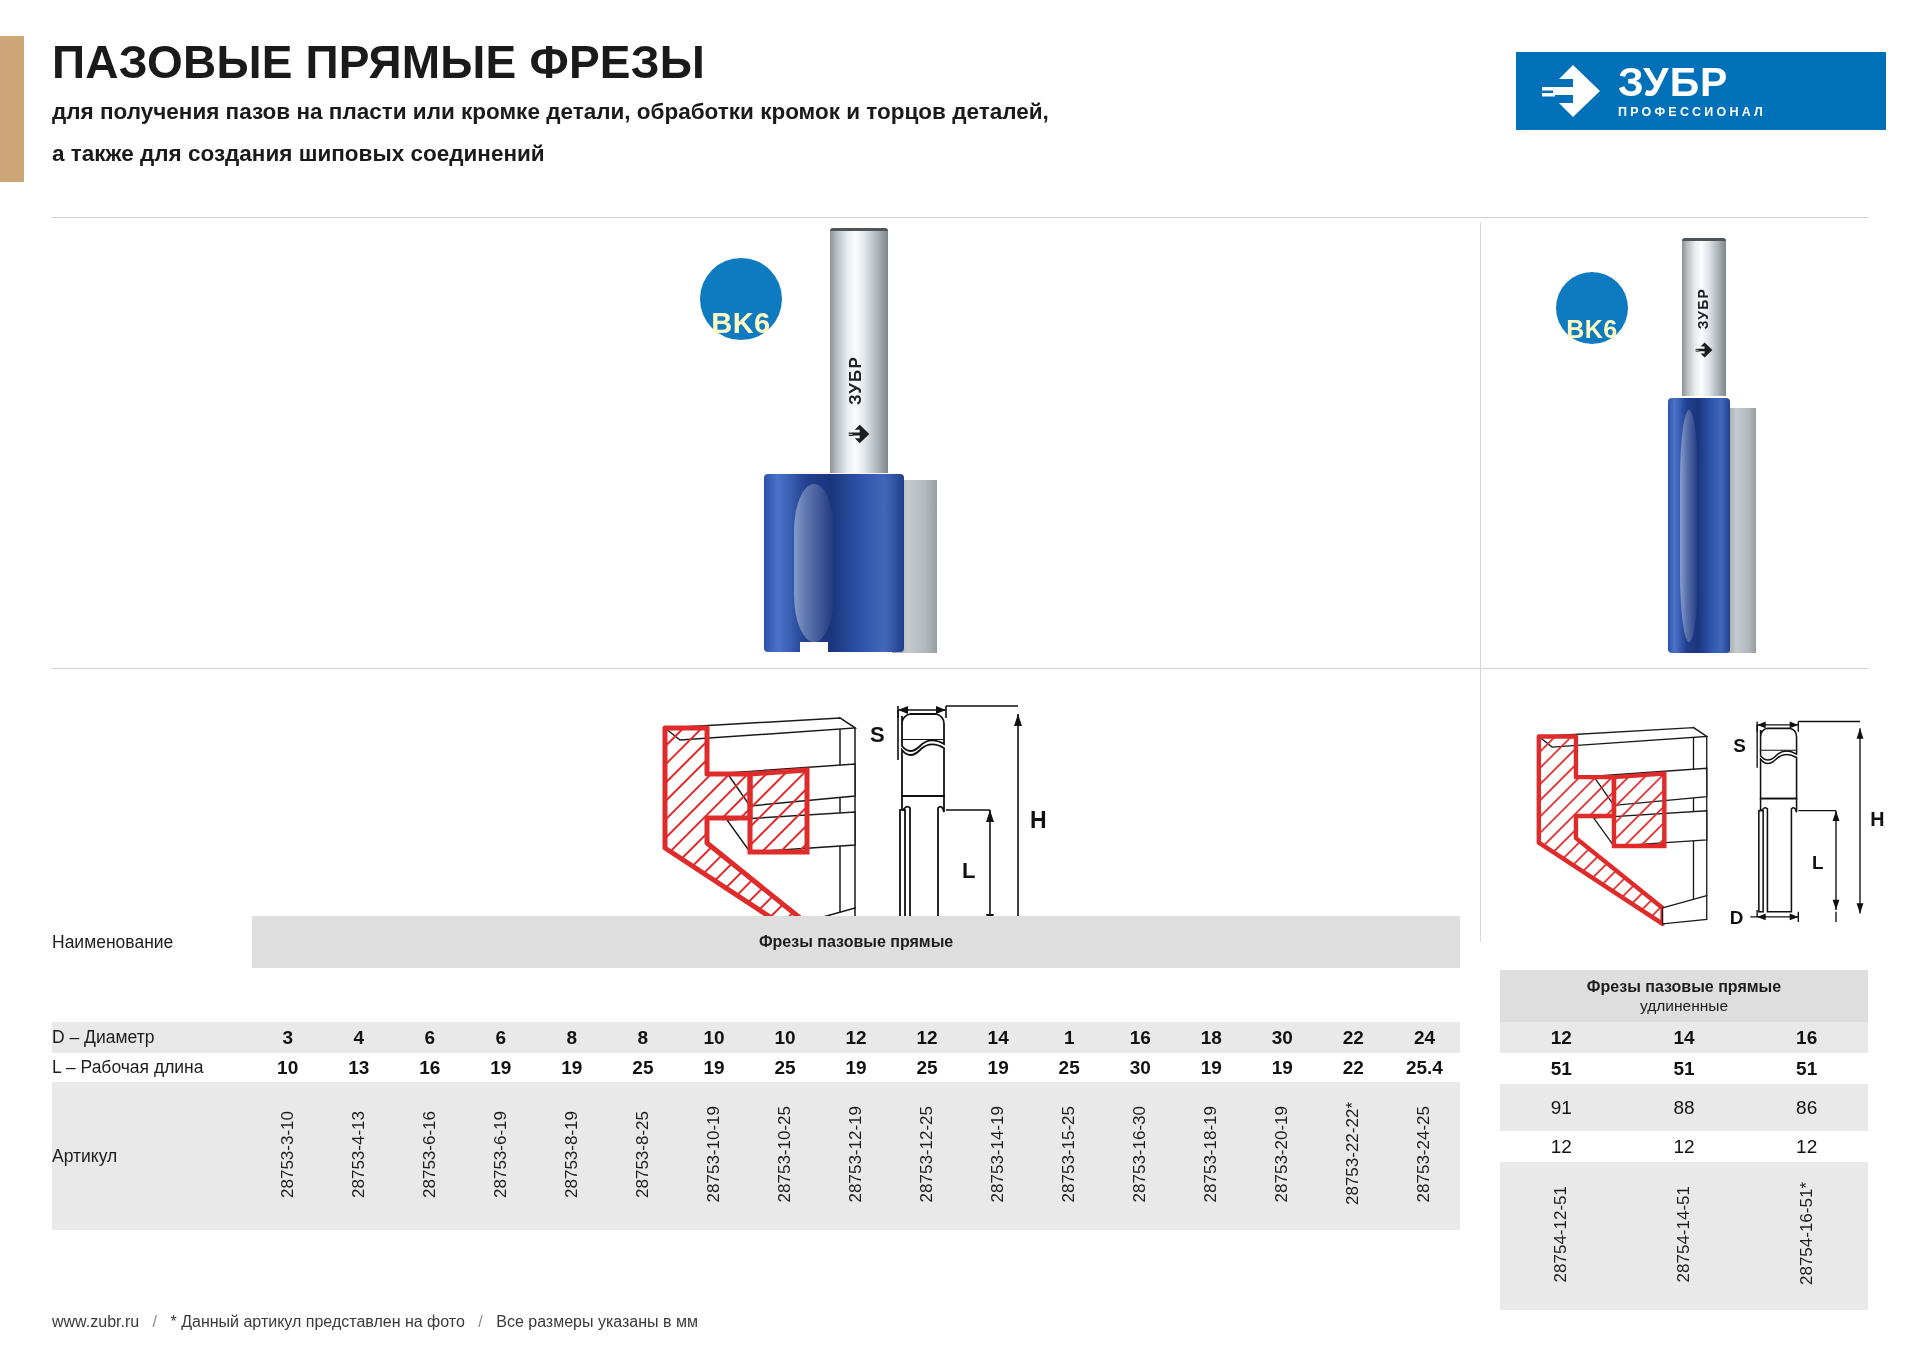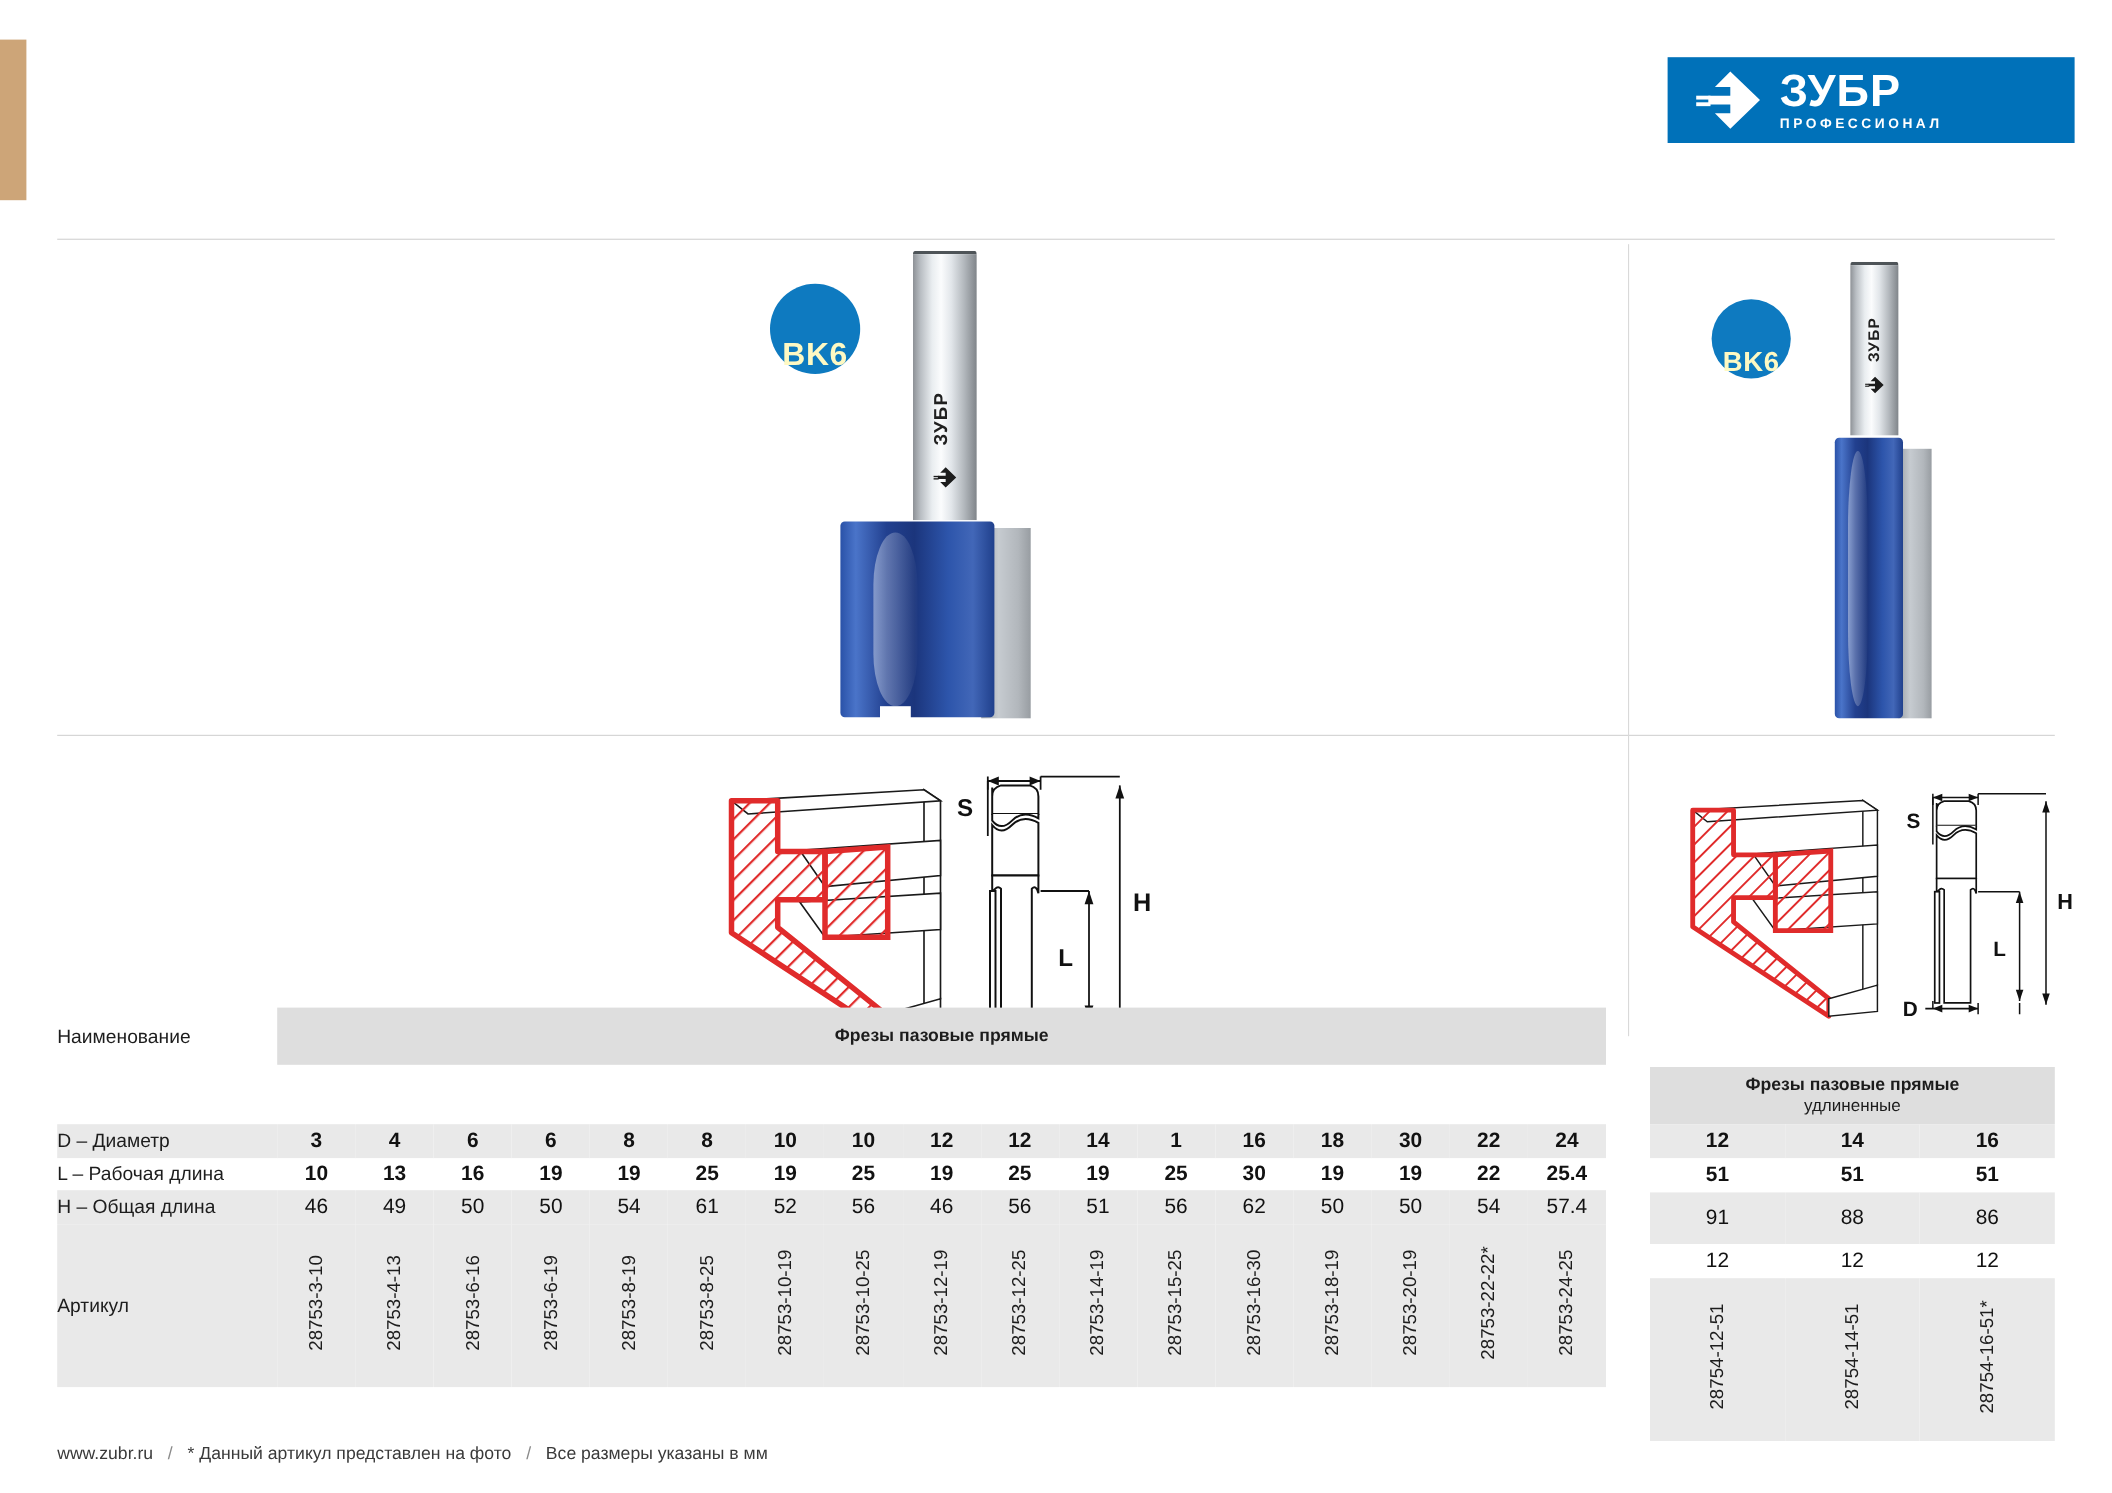--- a/index.html
+++ b/index.html
@@ -132,20 +132,25 @@
     font-size: 16px; color: #3a3a3a; white-space: nowrap;
   }
   .footer .sep { color: #8a8a8a; padding: 0 9px; }
 </style>
 </head>
 <body>
 
 <div class="page">
 
   <div class="tan-bar"></div>
+  <div class="header-text">
+    <div class="title">ПАЗОВЫЕ ПРЯМЫЕ ФРЕЗЫ</div>
+    <div class="subtitle">для получения пазов на пласти или кромке детали, обработки кромок и торцов деталей,</div>
+    <div class="subtitle">а также для создания шиповых соединений</div>
+  </div>
 
   <div class="logo-box">
     <svg class="logo-mark" viewBox="0 0 62 56">
       <polygon points="33,2 60,28 33,54 19,40 33,40 33,32 13,32 13,24 33,24 33,16 19,16" fill="#ffffff"></polygon>
       <rect x="2" y="24" width="13" height="3.5" fill="#ffffff"></rect>
       <rect x="2" y="30" width="13" height="3.5" fill="#ffffff"></rect>
     </svg>
     <div class="logo-words">
       <div class="logo-zubr">ЗУБР</div>
       <div class="logo-prof">ПРОФЕССИОНАЛ</div>
@@ -343,40 +348,20 @@
           <td class="val b">19</td>
           <td class="val b">25</td>
           <td class="val b">19</td>
           <td class="val b">25</td>
           <td class="val b">30</td>
           <td class="val b">19</td>
           <td class="val b">19</td>
           <td class="val b">22</td>
           <td class="val b">25.4</td>
         </tr>
-        <tr class="r-shade">
-          <td class="lbl" style="height: 31px;">H – Общая длина</td>
-          <td class="val">46</td>
-          <td class="val">49</td>
-          <td class="val">50</td>
-          <td class="val">50</td>
-          <td class="val">54</td>
-          <td class="val">61</td>
-          <td class="val">52</td>
-          <td class="val">56</td>
-          <td class="val">46</td>
-          <td class="val">56</td>
-          <td class="val">51</td>
-          <td class="val">56</td>
-          <td class="val">62</td>
-          <td class="val">50</td>
-          <td class="val">50</td>
-          <td class="val">54</td>
-          <td class="val">57.4</td>
-        </tr>
         <tr class="art-row">
           <td class="lbl">Артикул</td>
           <td class="art-cell"><span class="art-txt">28753-3-10</span></td>
           <td class="art-cell"><span class="art-txt">28753-4-13</span></td>
           <td class="art-cell"><span class="art-txt">28753-6-16</span></td>
           <td class="art-cell"><span class="art-txt">28753-6-19</span></td>
           <td class="art-cell"><span class="art-txt">28753-8-19</span></td>
           <td class="art-cell"><span class="art-txt">28753-8-25</span></td>
           <td class="art-cell"><span class="art-txt">28753-10-19</span></td>
           <td class="art-cell"><span class="art-txt">28753-10-25</span></td>

